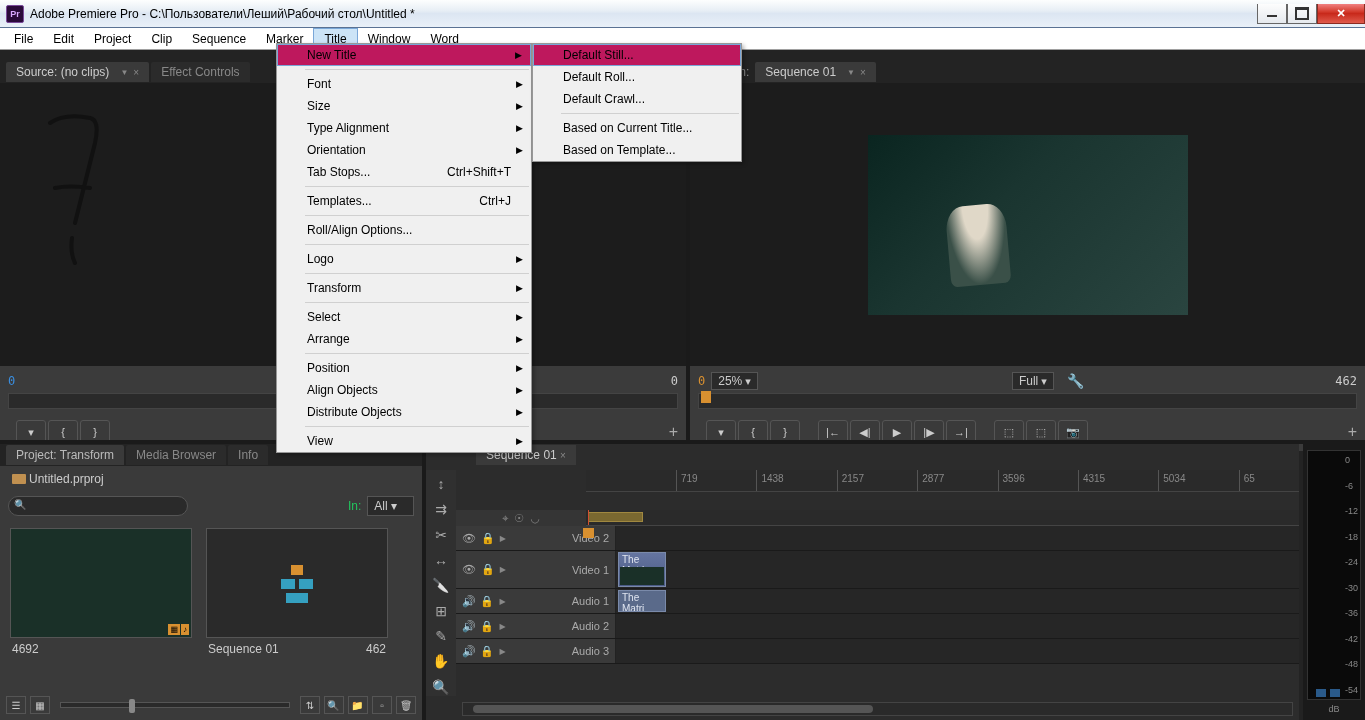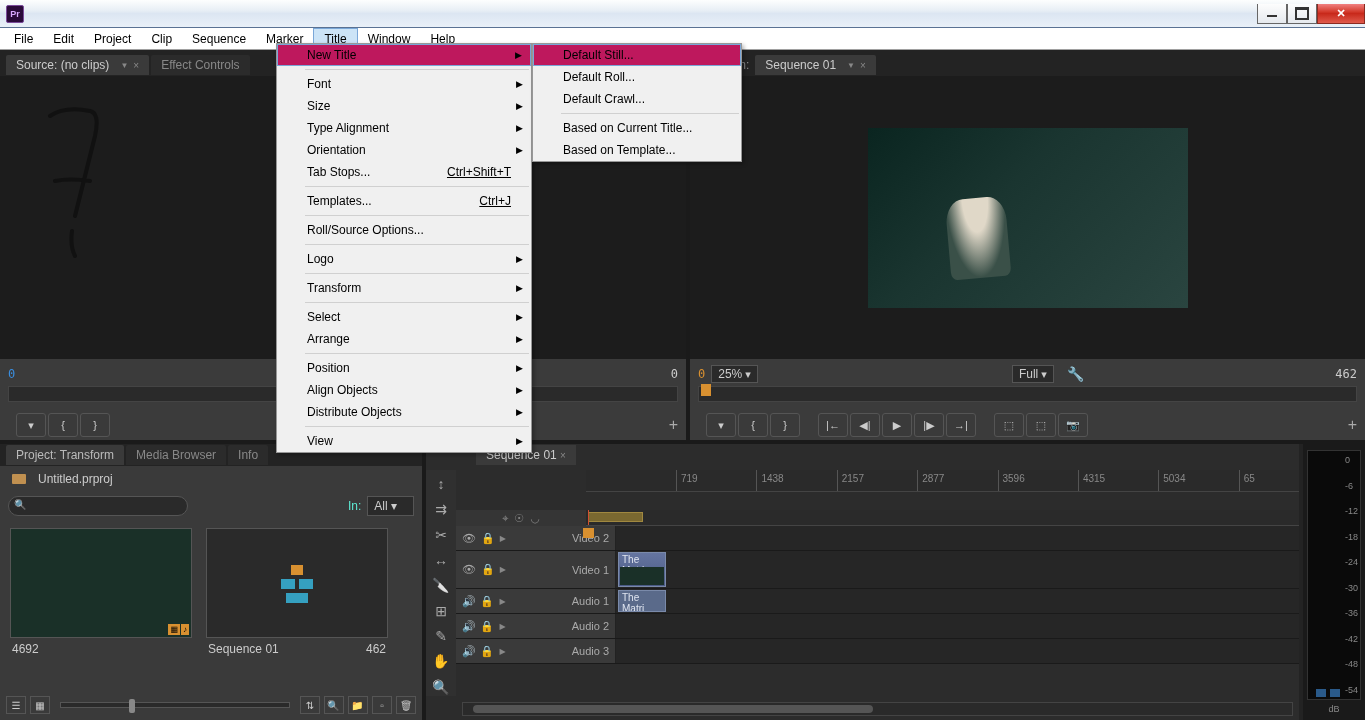--- a/index.html
+++ b/index.html
@@ -19,35 +19,35 @@
 
 .menubar { height:22px; background:#fff; display:flex; align-items:stretch; border-bottom:1px solid #a0a0a0; padding-left:4px; }
 .menubar .mi { padding:0 10px; display:flex; align-items:center; color:#000; }
 .menubar .mi.active { background:#cce4f7; border:1px solid #7aa7d8; }
 
 
 .dropdown { position:absolute; background:#f0f0f0; border:1px solid #979797; box-shadow:2px 2px 4px rgba(0,0,0,0.3); z-index:1000; }
 .dropdown .dmi { height:22px; display:flex; align-items:center; padding:0 20px 0 30px; color:#000; position:relative; }
 .dropdown .dmi.hover { background:#be185d; border:1px solid #7aa7d8; padding:0 19px 0 29px; height:22px; }
 .dropdown .dmi .arrow { position:absolute; right:8px; color:#000; font-size:9px; }
-.dropdown .dmi .shortcut { position:absolute; right:20px; color:#000;text-decoration:underline; }
+.dropdown .dmi .shortcut { position:absolute; right:20px; color:#000; }
 .dropdown .sep { height:1px; background:#d0d0d0; margin:3px 2px 3px 28px; }
 .redline { position:absolute; height:2px; background:#d00; }
 
 
 .workspace { position:absolute; top:50px; left:0; right:0; bottom:0; background:#232323; }
 
 
 .tabrow { height:22px; background:#232323; display:flex; align-items:center; gap:2px; padding-left:6px; }
 .tab { padding:3px 10px; background:#3a3a3a; color:#bbb; border-radius:2px 2px 0 0; display:flex; align-items:center; gap:5px;}
 .tab.inactive { background:#2b2b2b; color:#888; }
 .tab .close { font-size:10px; color:#888; }
 .tab .dd { font-size:8px; color:#888; margin-left:6px;}
 
-.panel-top { position:absolute; top:4px; height:390px; }
+.panel-top { position:absolute; top:11px; height:390px; }
 .src-panel { left:0; width:686px; background:#3b3b3b; }
 .prog-panel { left:690px; right:0; background:#3b3b3b; }
 
 .monitor { position:absolute; top:22px; left:0; right:0; bottom:85px; background:#1c1c1c; display:flex; align-items:center; justify-content:center; }
 .doodle svg { width:80px; height:180px; }
 .videoframe { width:320px; height:180px; background:linear-gradient(135deg,#0a2520,#1a3530 40%,#2a4540); position:relative; overflow:hidden; }
 .videoframe::after { content:""; position:absolute; left:80px; top:70px; width:60px; height:80px; background:radial-gradient(ellipse at top,#e0d8c8 30%,#3a5048 70%); border-radius:30% 30% 10% 10%; transform:rotate(-5deg); }
 
 .timecode-row { position:absolute; bottom:60px; left:8px; right:8px; height:20px; display:flex; align-items:center; color:#888; }
 .tc-left { color:#3a8dde; font-family:monospace; }
@@ -63,21 +63,21 @@
 .tbtn { width:30px; height:24px; background:#3a3a3a; border:1px solid #555; border-radius:3px; display:flex; align-items:center; justify-content:center; color:#ccc; font-size:11px;}
 .tbtn-group { display:flex; gap:2px; margin:0 8px;}
 .plus { margin-left:auto; font-size:16px; color:#aaa;}
 
 
 .panel-bot { position:absolute; top:394px; bottom:0; }
 .proj-panel { left:0; width:422px; background:#3a3a3a; }
 .timeline-panel { left:426px; right:66px; background:#2c2c2c; }
 .meter-panel { right:0; width:62px; background:#1a1a1a; }
 
-.proj-name { padding:6px 12px; color:#ccc; display:flex; align-items:center; gap:12px;}
+.proj-name { padding:6px 12px; color:#ccc; display:flex; align-items:center; gap:3px;}
 .bin-icon { width:14px; height:10px; background:#c09050; border-radius:1px; }
 .search-row { display:flex; align-items:center; padding:4px 8px; gap:6px;}
 .search-input { flex:0 0 180px; height:20px; background:#2a2a2a; border:1px solid #555; border-radius:10px; padding:0 8px 0 22px; color:#888; position:relative;}
 .search-input::before{content:"🔍";position:absolute;left:5px;top:2px;font-size:10px;}
 .in-dd { background:#2a2a2a; border:1px solid #555; padding:2px 16px 2px 6px; color:#ccc;}
 
 .thumbs { display:flex; gap:14px; padding:8px 10px; }
 .thumb { width:182px; }
 .thumb-img { width:182px; height:110px; background:#1a3028; border:1px solid #555; position:relative;}
 .thumb-img.seq { background:#2a2a2a; display:flex; align-items:center; justify-content:center;}
@@ -133,51 +133,52 @@
 .db-label{text-align:center;font-size:9px;color:#888;}
 
 .vdiv { position:absolute; top:0; bottom:0; width:4px; background:#1a1a1a; cursor:col-resize;}
 .hdiv { position:absolute; left:0; right:0; height:4px; background:#1a1a1a; cursor:row-resize;}
 </style>
 </head>
 <body>
 
 <div class="titlebar">
   <div class="pr-icon">Pr</div>
+  <div class="title">Adobe Premiere Pro - C:\Пользователи\Леший\Рабочий стол\Untitled *</div>
   <div class="winbtns">
     <div class="winbtn min"></div>
     <div class="winbtn max"></div>
     <div class="winbtn close"></div>
   </div>
 </div>
 
 <div class="menubar">
   <div class="mi">File</div>
   <div class="mi">Edit</div>
   <div class="mi">Project</div>
   <div class="mi">Clip</div>
   <div class="mi">Sequence</div>
   <div class="mi">Marker</div>
   <div class="mi active">Title</div>
   <div class="mi">Window</div>
-  <div class="mi">Help</div>
+  <div class="mi">Word</div>
 </div>
 
 <div class="dropdown" id="title-dd" style="left:276px; top:43px; width:256px;">
     <div class="dmi hover">New Title<span class="arrow">▶</span></div>
     <div class="sep"></div>
     <div class="dmi">Font<span class="arrow">▶</span></div>
     <div class="dmi">Size<span class="arrow">▶</span></div>
     <div class="dmi">Type Alignment<span class="arrow">▶</span></div>
     <div class="dmi">Orientation<span class="arrow">▶</span></div>
     <div class="dmi">Tab Stops...<span class="shortcut">Ctrl+Shift+T</span></div>
     <div class="sep"></div>
     <div class="dmi">Templates...<span class="shortcut">Ctrl+J</span></div>
     <div class="sep"></div>
-    <div class="dmi">Roll/Source Options...</div>
+    <div class="dmi">Roll/Align Options...</div>
     <div class="sep"></div>
     <div class="dmi">Logo<span class="arrow">▶</span></div>
     <div class="sep"></div>
     <div class="dmi">Transform<span class="arrow">▶</span></div>
     <div class="sep"></div>
     <div class="dmi">Select<span class="arrow">▶</span></div>
     <div class="dmi">Arrange<span class="arrow">▶</span></div>
     <div class="sep"></div>
     <div class="dmi">Position<span class="arrow">▶</span></div>
     <div class="dmi">Align Objects<span class="arrow">▶</span></div>
@@ -285,21 +286,21 @@
       <div class="tab">Project: Transform</div>
       <div class="tab inactive">Media Browser</div>
       <div class="tab inactive">Info</div>
     </div>
     <div class="proj-name">
       <div class="bin-icon"></div>
       <span>Untitled.prproj</span>
     </div>
     <div class="search-row">
       <div class="search-input"></div>
-      <span style="margin-left:auto;color:#5eead4;">In:</span>
+      <span style="margin-left:auto;color:#22c55e;">In:</span>
       <div class="in-dd"><span>All</span> ▾</div>
     </div>
     <div class="thumbs">
       <div class="thumb">
         <div class="thumb-img">
           <div class="badge">
               <span>▦</span>
               <span>♪</span>
             </div>
         </div>

